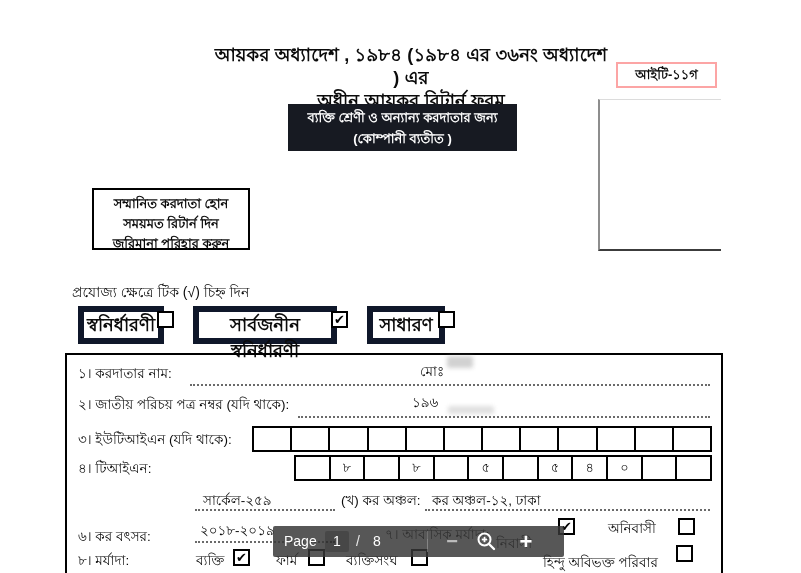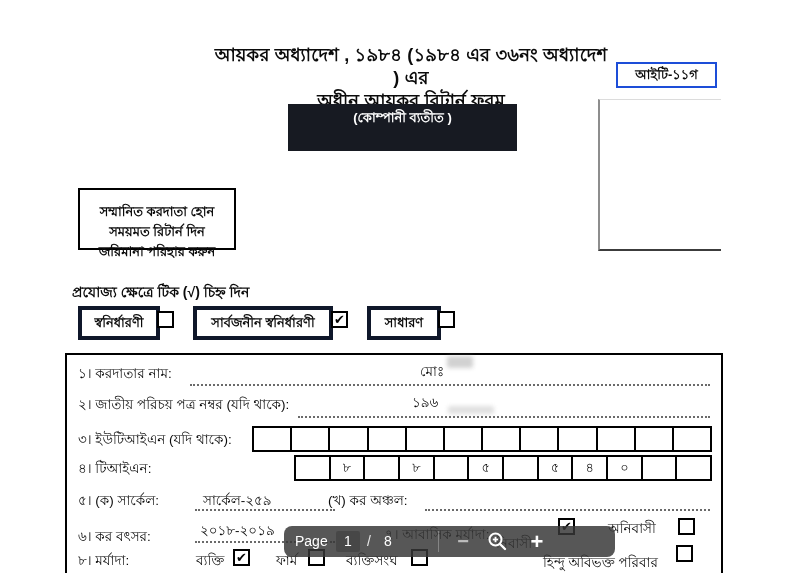--- a/index.html
+++ b/index.html
@@ -7,59 +7,59 @@
     position:relative;width:801px;height:573px;background:#ffffff;overflow:hidden;
     font-family:"Liberation Sans","DejaVu Sans",sans-serif;color:#0b0b0b;
   }
   .abs{position:absolute;}
 
   
   .header{left:210px;top:44px;width:402px;text-align:center;font-weight:bold;
           font-size:18px;line-height:23px;letter-spacing:.2px;}
 
   
-  .form-code{left:616px;top:62px;width:97px;height:22px;border:2px solid #1d4ed8;
+  .form-code{left:616px;top:62px;width:97px;height:22px;border:2px solid #fca5a5;
              font-weight:bold;font-size:13px;text-align:center;line-height:22px;}
 
   
   .photo-box{left:598px;top:99px;width:121px;height:149px;
              border-left:2px solid #8d8d8d;border-bottom:2px solid #3c3c3c;border-top:1px solid #dcdcdc;}
 
   
   .category-box{left:288px;top:104px;width:229px;height:47px;color:#fff;
                 font-weight:bold;font-size:13px;text-align:center;line-height:21px;padding-top:3px;box-sizing:border-box;}
 
   
-  .advisory-box{left:78px;top:188px;width:158px;height:62px;border:2px solid #000;
-                font-weight:bold;font-size:13px;text-align:center;line-height:20px;padding-top:12px;box-sizing:border-box;}
+  .advisory-box{left:92px;top:188px;width:158px;height:62px;border:2px solid #000;
+                font-weight:bold;font-size:13px;text-align:center;line-height:20px;padding-top:4px;box-sizing:border-box;}
 
-  .tick-instruction{left:72px;top:281px;font-weight:bold;font-size:14px;}
+  .tick-instruction{left:72px;top:281px;font-weight:normal;font-size:14px;}
 
   
-  .opt-box{top:306px;height:26px;border:4px solid #0f172a;font-weight:bold;font-size:13px;
+  .opt-box{top:306px;height:26px;border:6px solid #0f172a;font-weight:bold;font-size:18px;
            text-align:center;line-height:26px;box-sizing:content-box;}
   .cb{width:13px;height:13px;border:2px solid #000;background:#fff;font-size:13px;
       line-height:13px;text-align:center;font-weight:bold;color:#000;}
 
   
   .main-table{left:65px;top:353px;width:654px;height:228px;border:2px solid #000;}
 
   .flabel{font-size:13.5px;}
   .fvalue{font-size:13.5px;}
   .dotted{border-bottom:2px dotted #6a6a6a;height:0;}
   .smudge{background:#9a9a9a;opacity:.45;filter:blur(2px);border-radius:2px;}
 
   .cellrow{display:flex;}
   .cellrow .cell{flex:1;height:22px;border:2px solid #000;margin-left:-2px;background:#fff;
                  font-size:13px;text-align:center;line-height:22px;}
   .cellrow .cell:first-child{margin-left:0;}
 
   
-  .toolbar{left:284px;top:526px;width:331px;height:31px;background:rgba(55,55,55,0.84);
-           border-radius:8px;color:#fff;font-size:14px;}
+  .toolbar{left:273px;top:526px;width:291px;height:31px;background:rgba(55,55,55,0.84);
+           border-radius:2px;color:#fff;font-size:14px;}
   .toolbar .t-abs{position:absolute;top:0;height:31px;line-height:31px;}
   .t-divider{left:154px;top:5px;width:1px;height:21px;background:rgba(255,255,255,0.28);position:absolute;}
   .t-minus{left:166px;width:26px;text-align:center;color:#bdbdbd;font-size:20px;font-weight:bold;cursor:pointer;}
   .t-zoom{left:203px;top:5px;position:absolute;cursor:pointer;}
   .t-plus{left:238px;width:30px;text-align:center;color:#fff;font-size:22px;font-weight:bold;cursor:pointer;}
   .t-pageinput{left:52px;width:24px;text-align:center;background:rgba(0,0,0,0.18);
                border-radius:2px;top:5px;height:21px;line-height:21px;position:absolute;}
 </style>
 </head>
 <body>
@@ -69,20 +69,21 @@
   <div class="abs header">
     <div>আয়কর অধ্যাদেশ , ১৯৮৪ (১৯৮৪ এর ৩৬নং অধ্যাদেশ ) এর</div>
     <div>অধীন আয়কর রিটার্ন ফরম</div>
   </div>
 
   <div class="abs form-code">আইটি-১১গ</div>
 
   <div class="abs photo-box"></div>
 
   <div class="abs category-box" style="background:#171a22;">
+    <div>ব্যক্তি শ্রেণী ও অন্যান্য করদাতার জন্য</div>
     <div>(কোম্পানী ব্যতীত )</div>
   </div>
 
   <div class="abs advisory-box">
     <div>সম্মানিত করদাতা হোন</div>
     <div>সময়মত রিটার্ন দিন</div>
     <div>জরিমানা পরিহার করুন</div>
   </div>
 
   <div class="abs tick-instruction">প্রযোজ্য ক্ষেত্রে টিক (√) চিহ্ন দিন</div>
@@ -133,24 +134,24 @@
     <div class="cell"></div>
     <div class="cell">৫</div>
     <div class="cell"></div>
     <div class="cell">৫</div>
     <div class="cell">৪</div>
     <div class="cell">০</div>
     <div class="cell"></div>
     <div class="cell"></div>
   </div>
 
-  <div class="abs flabel" style="left:78px;top:490px;">৫। (ক) সার্কেল:</div>
   <div class="abs fvalue" style="left:203px;top:490px;">সার্কেল-২৫৯</div>
   <div class="abs dotted" style="left:195px;top:509px;width:140px;"></div>
-  <div class="abs flabel" style="left:328px;top:490px;">(খ) কর অঞ্চল:</div>
+  <div class="abs flabel" style="left:341px;top:490px;">(খ) কর অঞ্চল:</div>
+  <div class="abs fvalue" style="left:432px;top:490px;">কর অঞ্চল-১২, ঢাকা</div>
   <div class="abs dotted" style="left:425px;top:509px;width:285px;"></div>
 
   <div class="abs flabel" style="left:78px;top:488px;margin-top:38px;">৬। কর বৎসর:</div>
   <div class="abs fvalue" style="left:200px;top:520px;">২০১৮-২০১৯</div>
   <div class="abs dotted" style="left:195px;top:541px;width:140px;"></div>
 
   <div class="abs flabel" style="left:385px;top:517px;margin-top:7px;">৭। আবাসিক মর্যাদা:</div>
   <div class="abs flabel" style="left:496px;top:517px;margin-top:16px;">নিবাসী</div>
   <div class="abs cb" style="left:558px;top:518px;">✔</div>
   <div class="abs flabel" style="left:608px;top:518px;">অনিবাসী</div>

